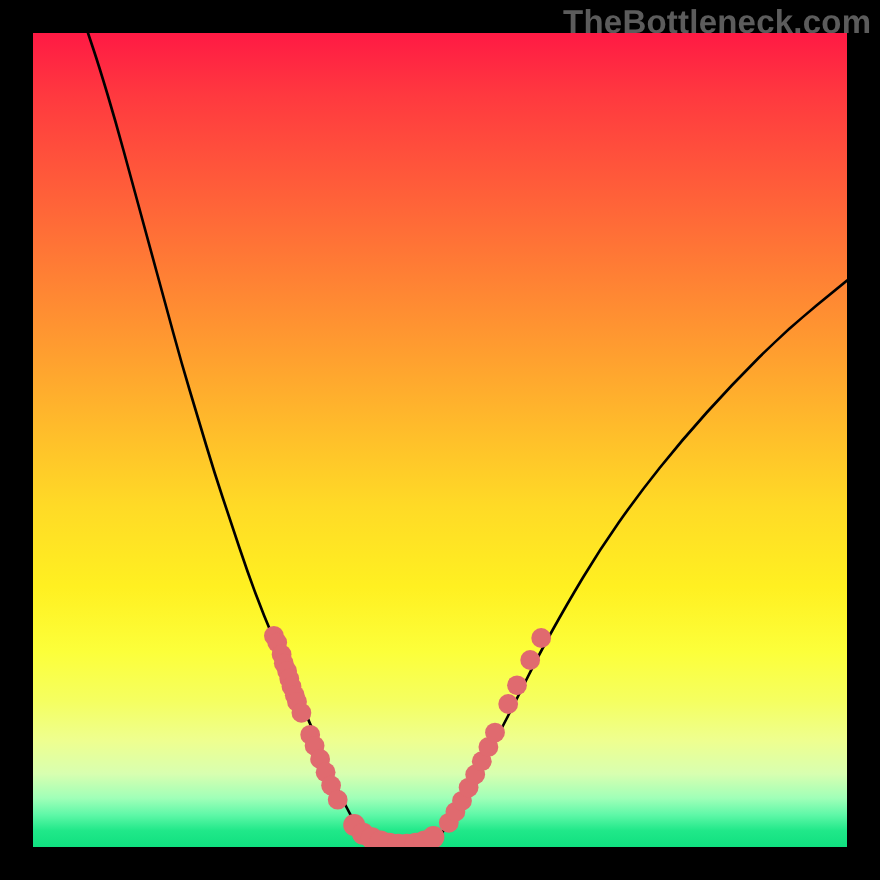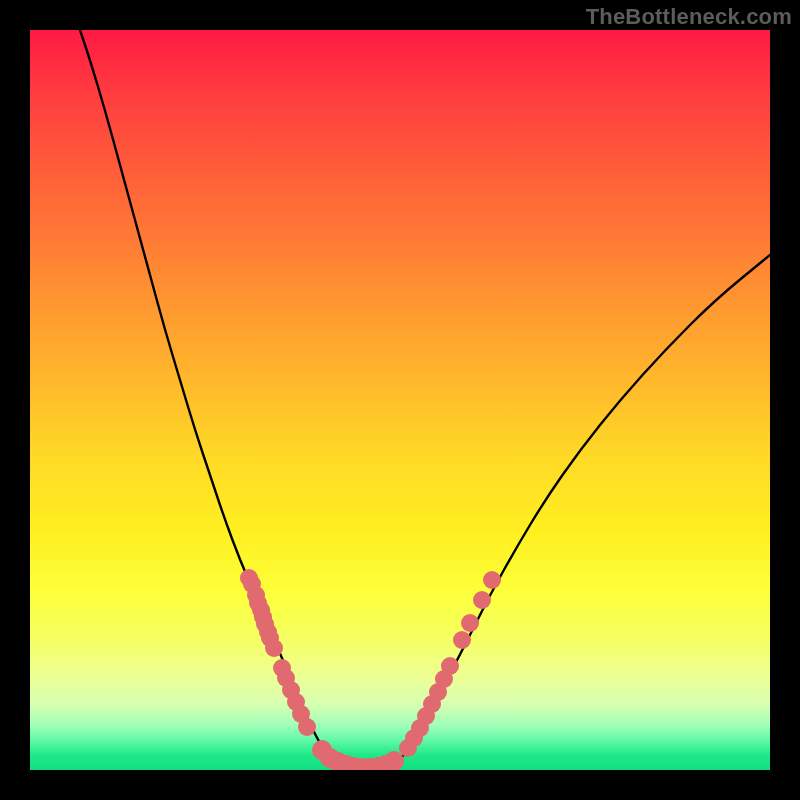--- a/index.html
+++ b/index.html
@@ -41,21 +41,21 @@
       #60f8a8 96%,
       #20e889 98%,
       #10e080 100%
     );
   }
   .watermark {
     position: absolute;
     top: 4px;
     right: 8px;
     font-family: Arial, Helvetica, sans-serif;
-    font-size: 22px;
+    font-size: 30px;
     font-weight: 600;
     color: #5c5c5c;
     letter-spacing: 0.2px;
   }
   svg.curve {
     position: absolute;
     left: 0;
     top: 0;
     width: 740px;
     height: 740px;

